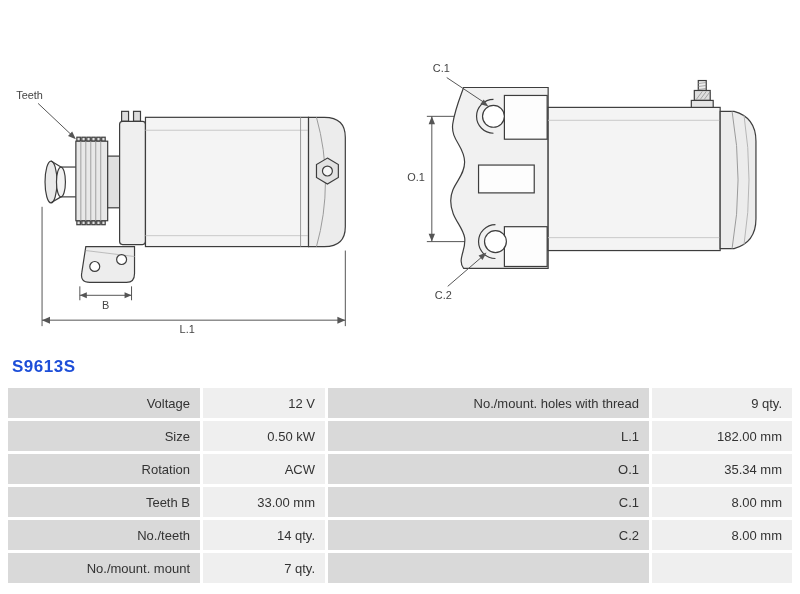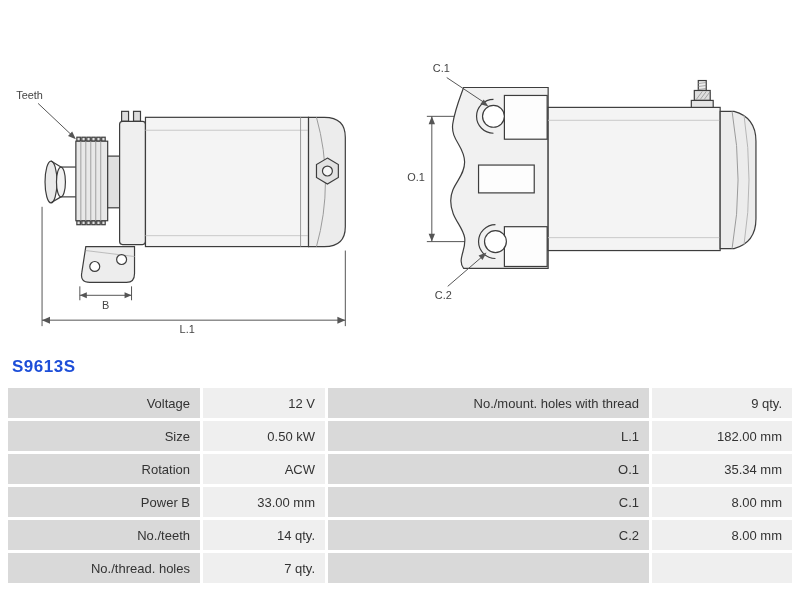--- a/index.html
+++ b/index.html
@@ -188,32 +188,32 @@
       <div class="cell label">L.1</div>
       <div class="cell value">182.00 mm</div>
     </div>
     <div class="row">
       <div class="cell label">Rotation</div>
       <div class="cell value">ACW</div>
       <div class="cell label">O.1</div>
       <div class="cell value">35.34 mm</div>
     </div>
     <div class="row">
-      <div class="cell label">Power B</div>
+      <div class="cell label">Teeth B</div>
       <div class="cell value">33.00 mm</div>
       <div class="cell label">C.1</div>
       <div class="cell value">8.00 mm</div>
     </div>
     <div class="row">
       <div class="cell label">No./teeth</div>
       <div class="cell value">14 qty.</div>
       <div class="cell label">C.2</div>
       <div class="cell value">8.00 mm</div>
     </div>
     <div class="row">
-      <div class="cell label">No./thread. holes</div>
+      <div class="cell label">No./mount. mount</div>
       <div class="cell value">7 qty.</div>
       <div class="cell label"></div>
       <div class="cell value"></div>
     </div>
   </div>
 
 </div>
 
 </body></html>

